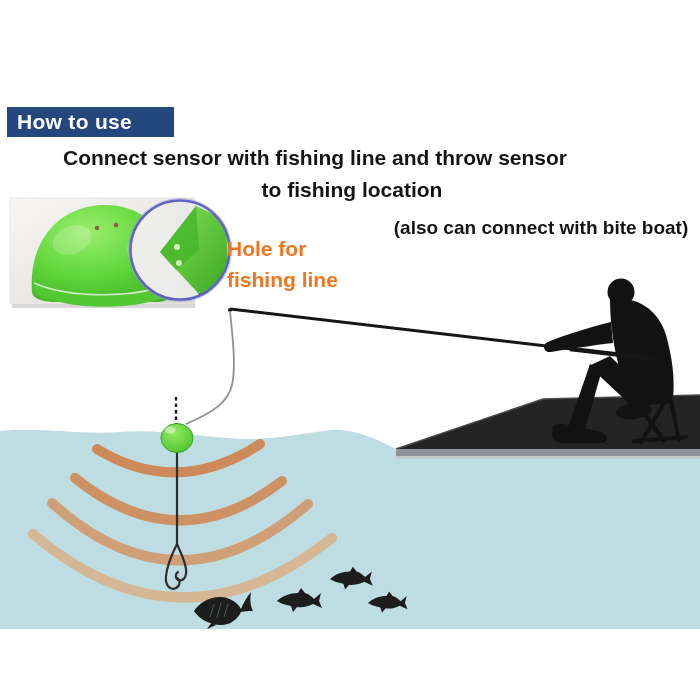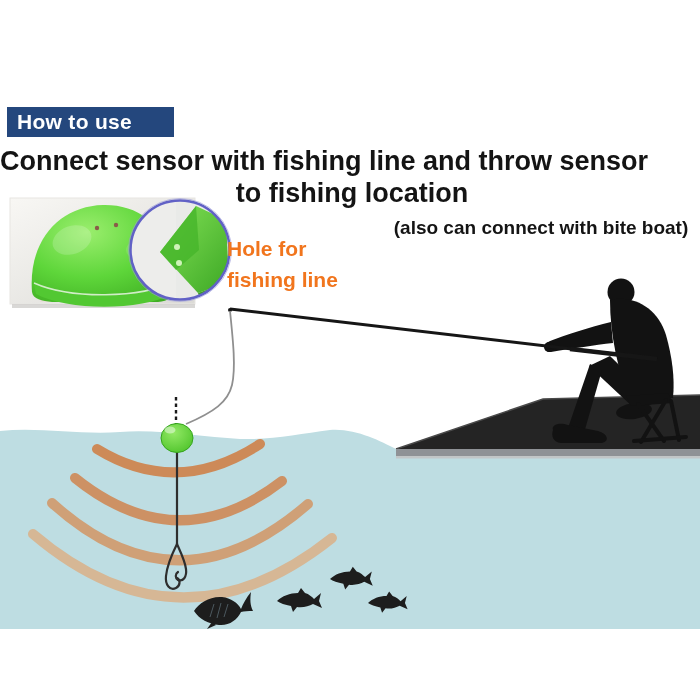--- a/index.html
+++ b/index.html
@@ -8,21 +8,21 @@
     font-family:"Liberation Sans",sans-serif;
   }
   .abs{position:absolute;}
   #badge{
     left:7px;top:107px;width:167px;height:30px;
     background:var(--badge-bg,#24477d);color:#ffffff;
     font-size:21px;font-weight:bold;line-height:30px;padding-left:10px;
     letter-spacing:.3px;box-sizing:border-box;
   }
   .headline{
-    color:var(--headline,#141414);font-weight:bold;font-size:27px;
+    color:var(--headline,#141414);font-weight:bold;font-size:21px;
     text-align:center;white-space:nowrap;
   }
   #headline1{left:0;top:146px;width:630px;}
   #headline2{left:0;top:178px;width:704px;}
   #note{
     left:385px;top:217px;width:312px;text-align:center;
     color:var(--headline,#141414);font-weight:bold;font-size:19px;white-space:nowrap;
   }
   #callout{
     left:227px;top:233px;color:var(--callout-orange,#f1751d);

